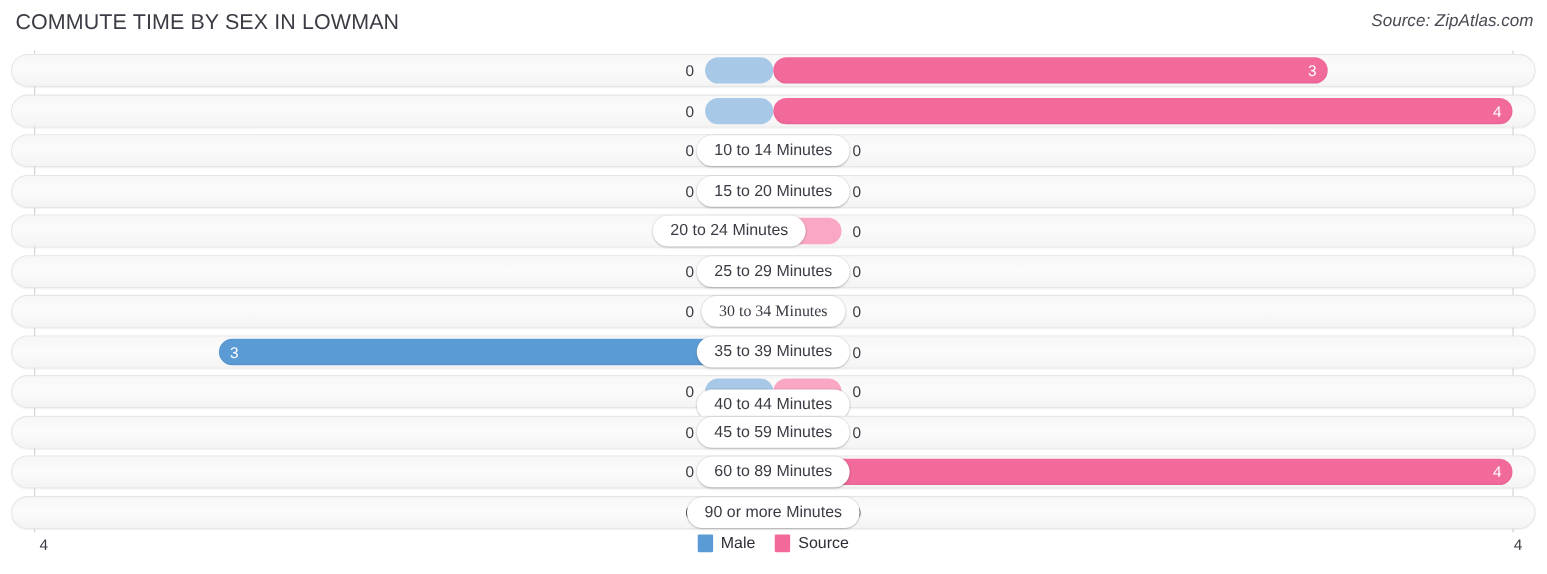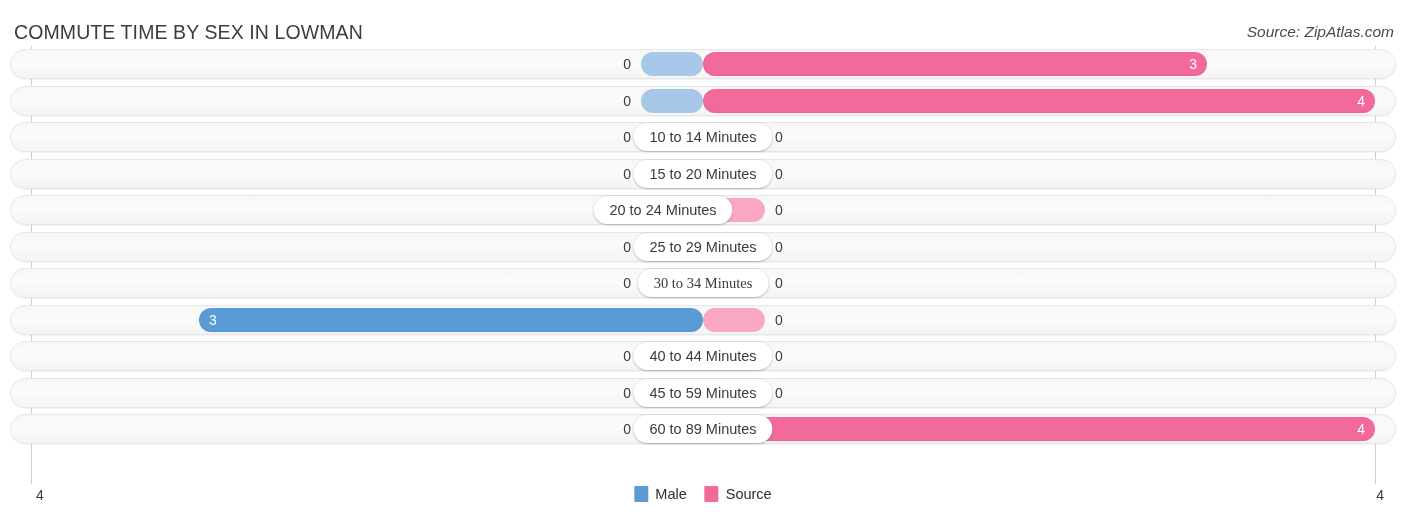--- a/index.html
+++ b/index.html
@@ -13,21 +13,20 @@
     font-family: "Liberation Sans", sans-serif;
     color: #3a3a44;
     overflow: hidden;
     position: relative;
   }
 
   
   .header {
     position: relative;
     height: 40px;
-    margin-top: 12px;
   }
   .chart-title {
     position: absolute;
     left: 14px;
     top: 9px;
     font-size: 19.5px;
     font-weight: 400;
     letter-spacing: .1px;
     color: #3c3c46;
     white-space: nowrap;
@@ -238,44 +237,53 @@
       <div class="bar female zero" style="left: 693px; width: 62px;"></div>
       <div class="val female-side outside" style="left: 765px;">0</div>
       <div class="cat-pill" style="left: 693px; font-family: Liberation Serif, serif;">30 to 34 Minutes</div>
     </div>
     <div class="row" style="top: 260.5px;">
       <div class="track"></div>
       <div class="bar male full" style="left: 189px; width: 504px;"></div>
       <div class="val male-side inside" style="left: 199px; text-align: left;">3</div>
       <div class="bar female zero" style="left: 693px; width: 62px;"></div>
       <div class="val female-side outside" style="left: 765px;">0</div>
+      <div class="cat-pill" style="left: 693px;">35 to 39 Minutes</div>
     </div>
     <div class="row" style="top: 297px;">
       <div class="track"></div>
       <div class="bar male zero" style="left: 631px; width: 62px;"></div>
       <div class="val male-side outside" style="left: 591px; width: 30px;">0</div>
       <div class="bar female zero" style="left: 693px; width: 62px;"></div>
       <div class="val female-side outside" style="left: 765px;">0</div>
-      <div class="cat-pill" style="left: 693px;">40 to 44 Minutes</div>
+      <div class="cat-pill" style="left: 693px; margin-top: 12px;">40 to 44 Minutes</div>
     </div>
     <div class="row" style="top: 333.5px;">
       <div class="track"></div>
       <div class="bar male zero" style="left: 631px; width: 62px;"></div>
       <div class="val male-side outside" style="left: 591px; width: 30px;">0</div>
       <div class="bar female zero" style="left: 693px; width: 62px;"></div>
       <div class="val female-side outside" style="left: 765px;">0</div>
       <div class="cat-pill" style="left: 693px;">45 to 59 Minutes</div>
     </div>
     <div class="row" style="top: 370px;">
       <div class="track"></div>
       <div class="bar male zero" style="left: 631px; width: 62px;"></div>
       <div class="val male-side outside" style="left: 591px; width: 30px;">0</div>
       <div class="bar female full" style="left: 693px; width: 672px;"></div>
       <div class="val female-side inside" style="left: 1325px; width: 30px; text-align: right;">4</div>
       <div class="cat-pill" style="left: 693px;">60 to 89 Minutes</div>
+    </div>
+    <div class="row" style="top: 406.5px;">
+      <div class="track"></div>
+      <div class="bar male zero" style="left: 631px; width: 62px;"></div>
+      <div class="val male-side outside" style="left: 591px; width: 30px;">0</div>
+      <div class="bar female zero" style="left: 693px; width: 62px;"></div>
+      <div class="val female-side outside" style="left: 765px;">0</div>
+      <div class="cat-pill" style="left: 693px;">90 or more Minutes</div>
     </div>
   </div>
 
 <div class="footer">
   <div class="axis-tick left">4</div>
   <div class="axis-tick right">4</div>
 
   <div class="legend" id="legend">
       <div class="legend-item">
         <span class="swatch" style="background: rgb(91, 155, 213);"></span>

